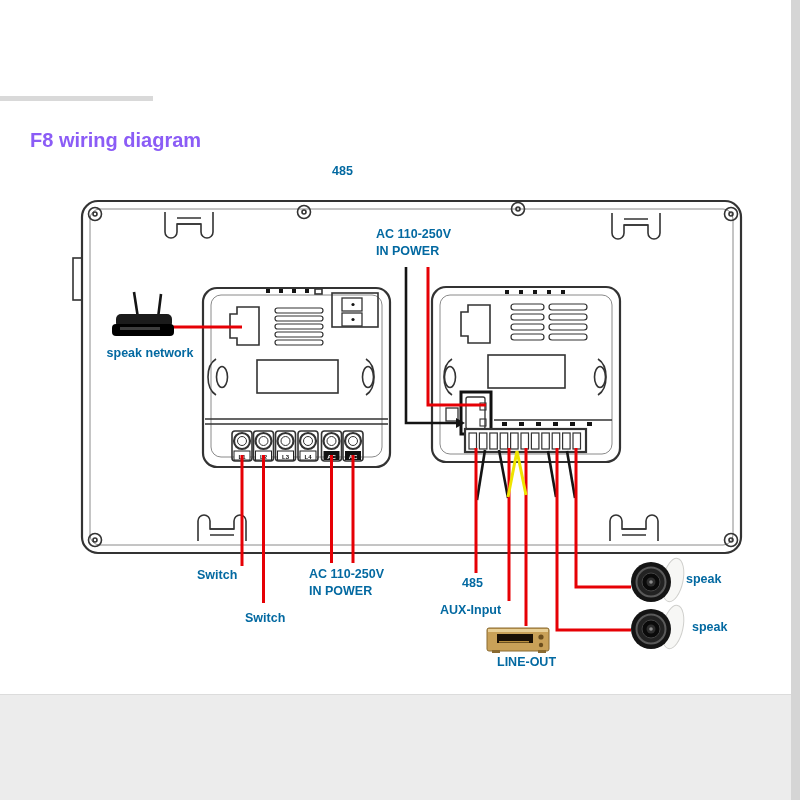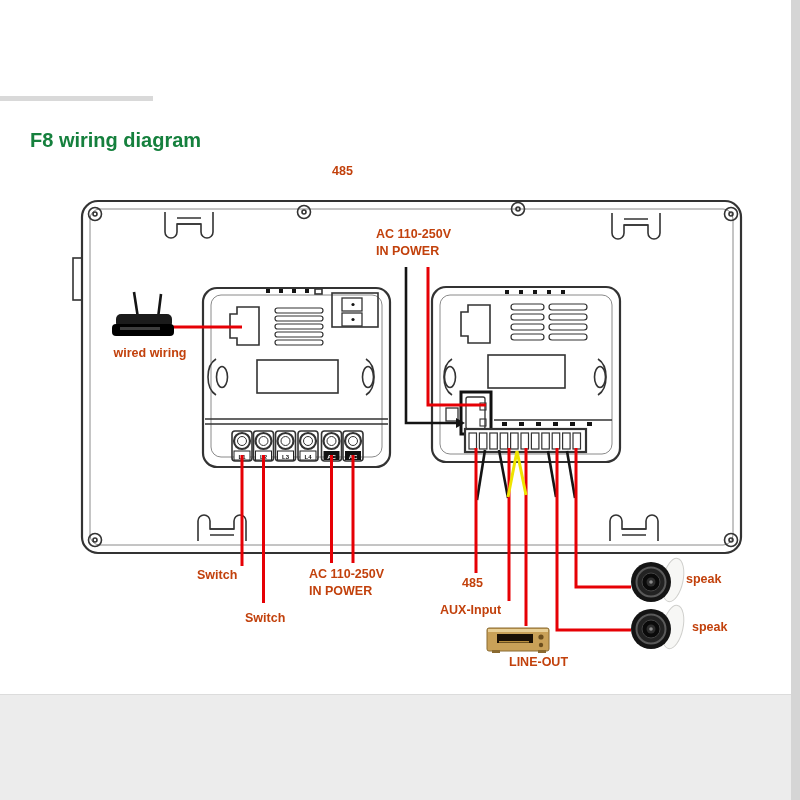--- a/index.html
+++ b/index.html
@@ -1,20 +1,20 @@
 <!DOCTYPE html>
 <html style="--wire_red: #e60005; --wire_black: #141414; --wire_yellow: #efe400; --line: #333333;"><head>
 <meta charset="utf-8">
 <style>
   html,body{margin:0;padding:0;background:#fff;}
   .page{position:relative;width:800px;height:800px;background:#ffffff;overflow:hidden;
         font-family:"Liberation Sans",sans-serif;}
-  .lbl{position:absolute;font-weight:bold;font-size:12.5px;line-height:17px;color:#c2410c;
+  .lbl{position:absolute;font-weight:bold;font-size:12.5px;line-height:17px;color:#0369a1;
        white-space:pre-line;}
-  .title{position:absolute;font-weight:bold;font-size:20px;color:#15803d;}
+  .title{position:absolute;font-weight:bold;font-size:20px;color:#8b5cf6;}
   .svgwrap{position:absolute;left:0;top:0;width:800px;height:800px;}
   svg{position:absolute;left:0;top:0;}
   .ln{fill:none;stroke:var(--line);stroke-width:1.6;}
   .ln2{fill:none;stroke:var(--line);stroke-width:2.2;}
   .lnthin{fill:none;stroke:#8a8a8a;stroke-width:1;}
   .wr{fill:none;stroke:var(--wire_red);stroke-width:3;}
   .wb{fill:none;stroke:var(--wire_black);stroke-width:2.6;}
   .wy{fill:none;stroke:var(--wire_yellow);stroke-width:3;}
   .tick{fill:#141414;}
   .badge-txt{font-family:"Liberation Sans",sans-serif;font-weight:bold;font-size:6px;}
@@ -269,26 +269,26 @@
       <ellipse cx="673" cy="627" rx="10" ry="22" transform="rotate(12 673 627)" fill="#f7f7f5" stroke="#cfcfcc" stroke-width="1"></ellipse>
       <circle cx="651" cy="629" r="20" fill="#141414"></circle>
       <circle cx="651" cy="629" r="14.5" fill="#222" stroke="#5a5a5a" stroke-width="2"></circle>
       <circle cx="651" cy="629" r="9" fill="#0a0a0a" stroke="#444" stroke-width="1"></circle>
       <circle cx="651" cy="629" r="4.5" fill="#2e2e2e"></circle>
       <circle cx="651" cy="629" r="1.8" fill="#8a8a8a"></circle>
     </g>
   </svg>
   </div>
 
-  <div class="lbl" style="left:100px;top:345px;width:100px;text-align:center;">wired wiring</div>
+  <div class="lbl" style="left:100px;top:345px;width:100px;text-align:center;">speak network</div>
   <div class="lbl" style="left:197px;top:567px;">Switch</div>
   <div class="lbl" style="left:245px;top:610px;">Switch</div>
   <div class="lbl" style="left:309px;top:566px;">AC 110-250V
 IN POWER</div>
   <div class="lbl" style="left:462px;top:575px;">485</div>
   <div class="lbl" style="left:440px;top:602px;text-align:right;">AUX-Input</div>
-  <div class="lbl" style="left:497px;top:654px;margin-left:12px;">LINE-OUT</div>
+  <div class="lbl" style="left:497px;top:654px;">LINE-OUT</div>
   <div class="lbl" style="left:686px;top:571px;">speak</div>
   <div class="lbl" style="left:692px;top:619px;">speak</div>
 
   <div class="footer"></div>
   <div class="scrollbar"></div>
 </div>
 
 </body></html>

